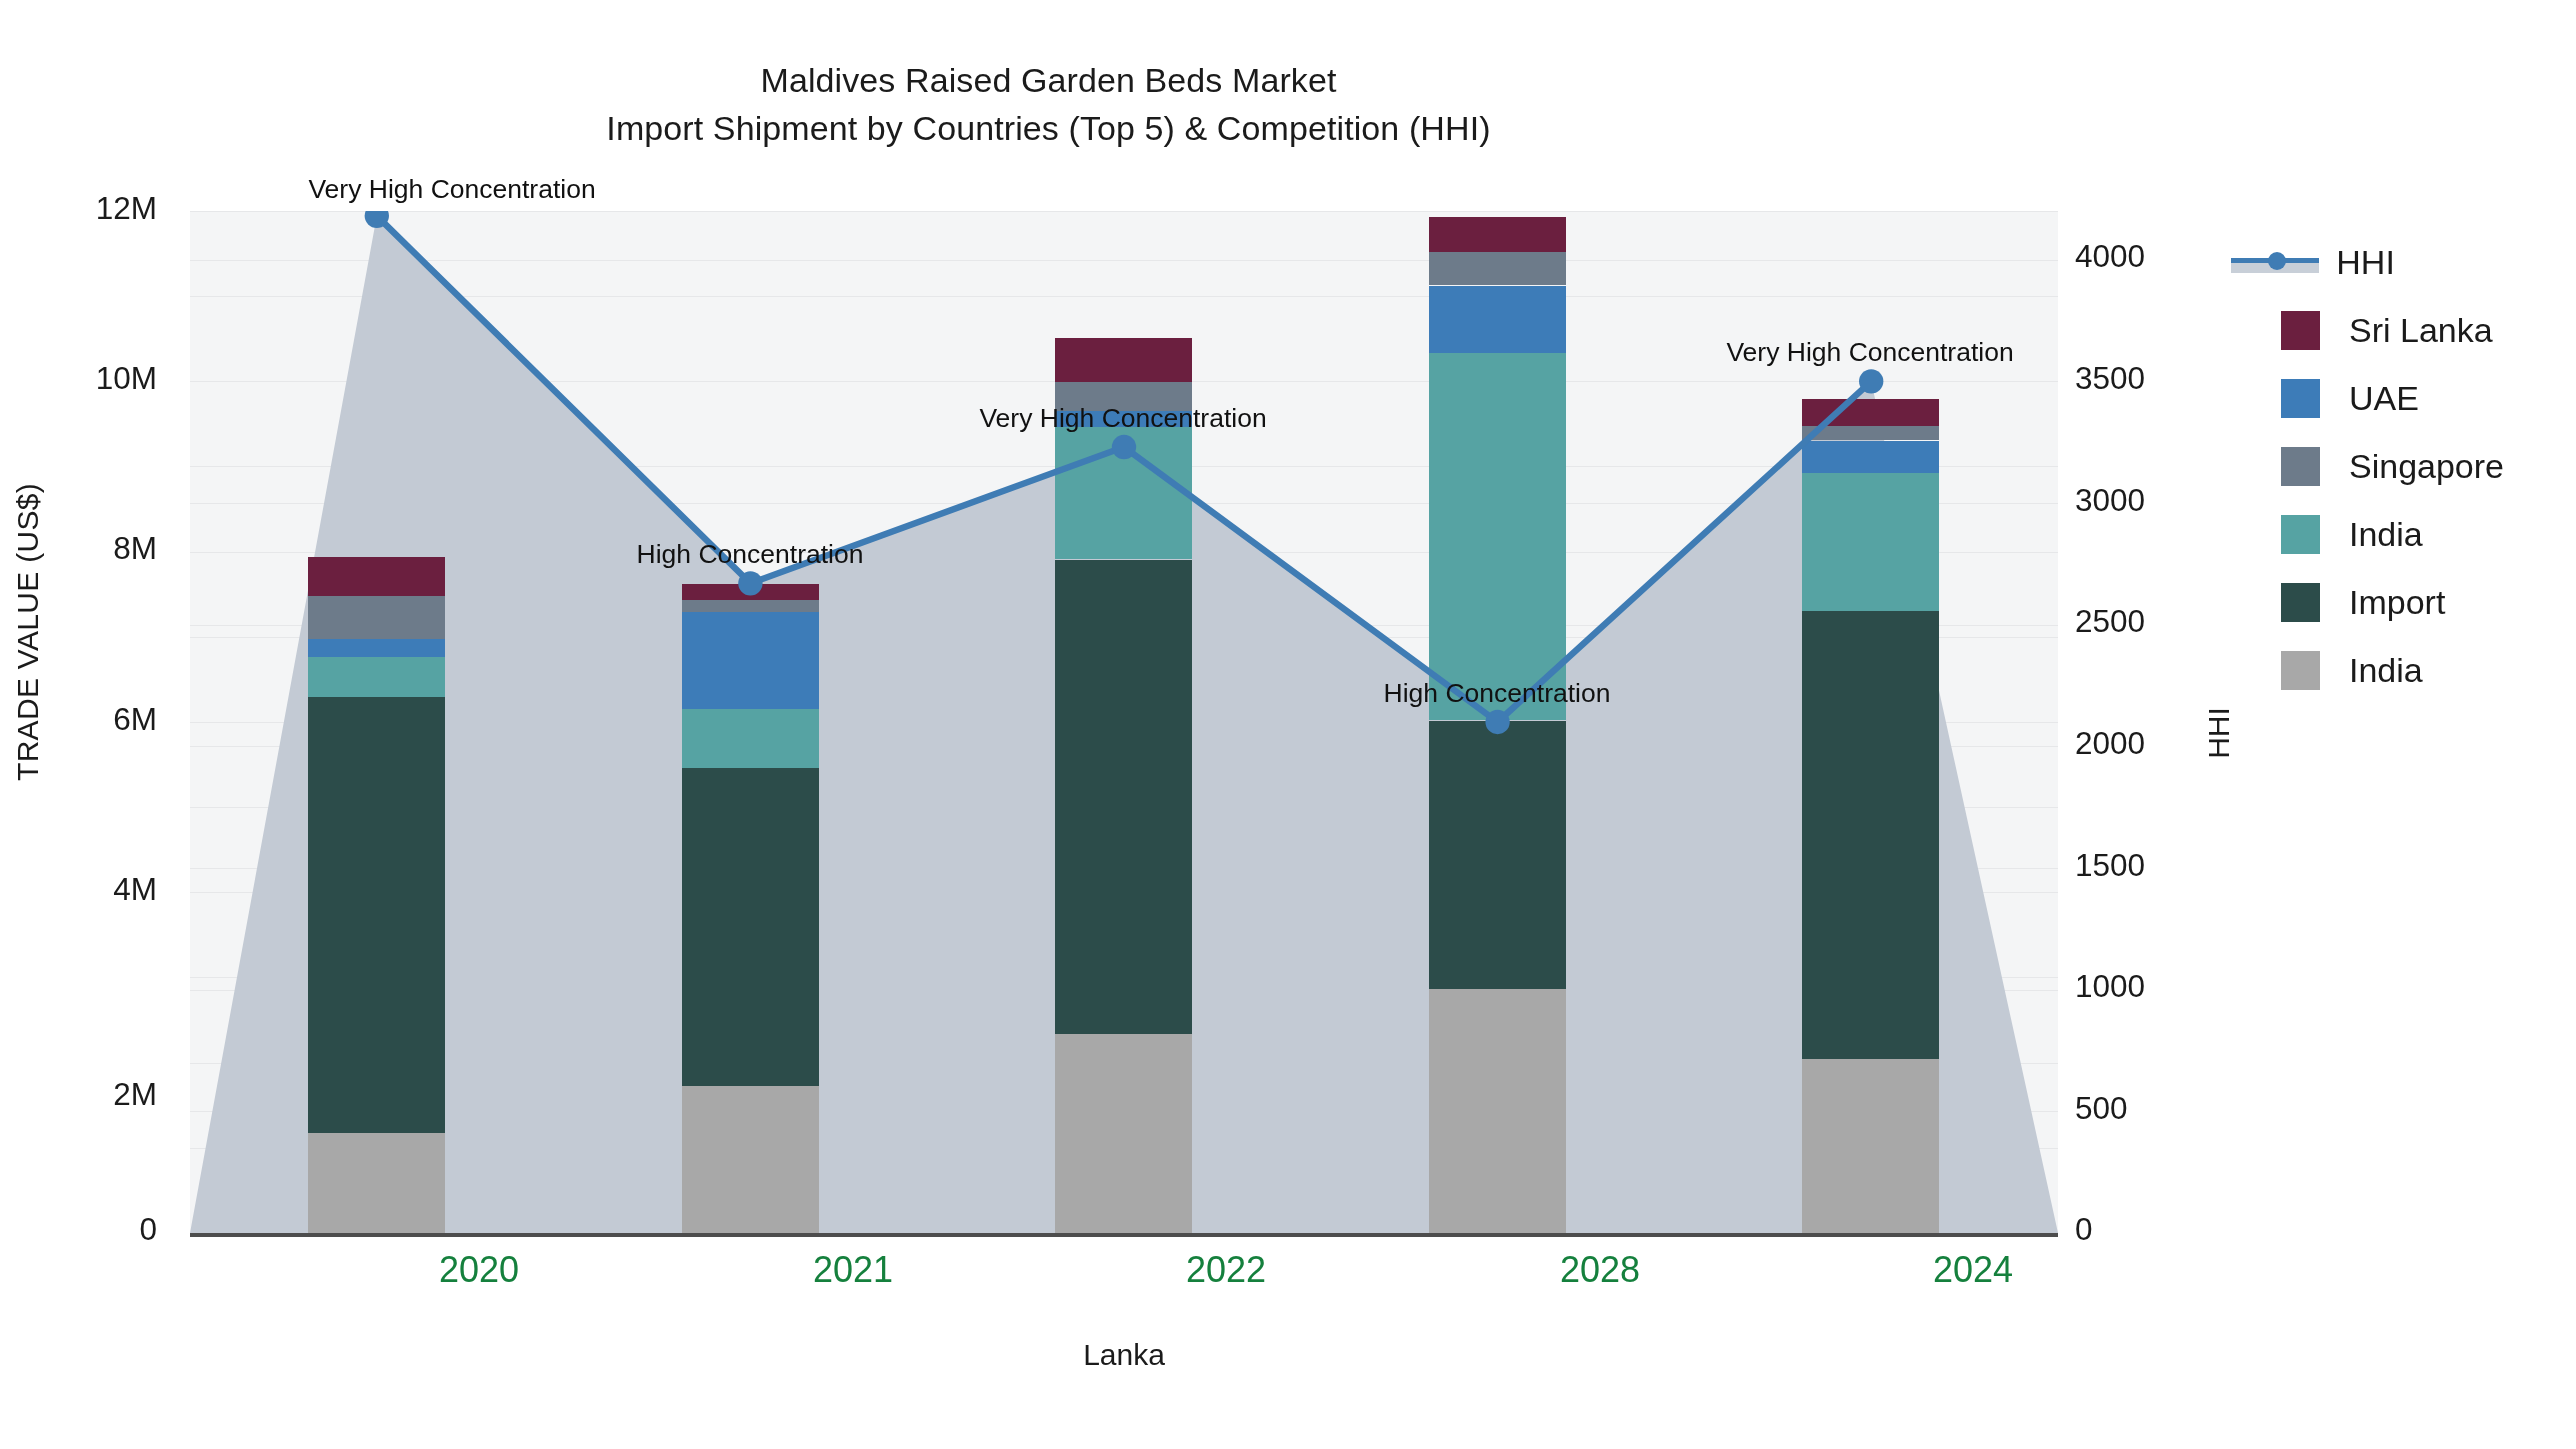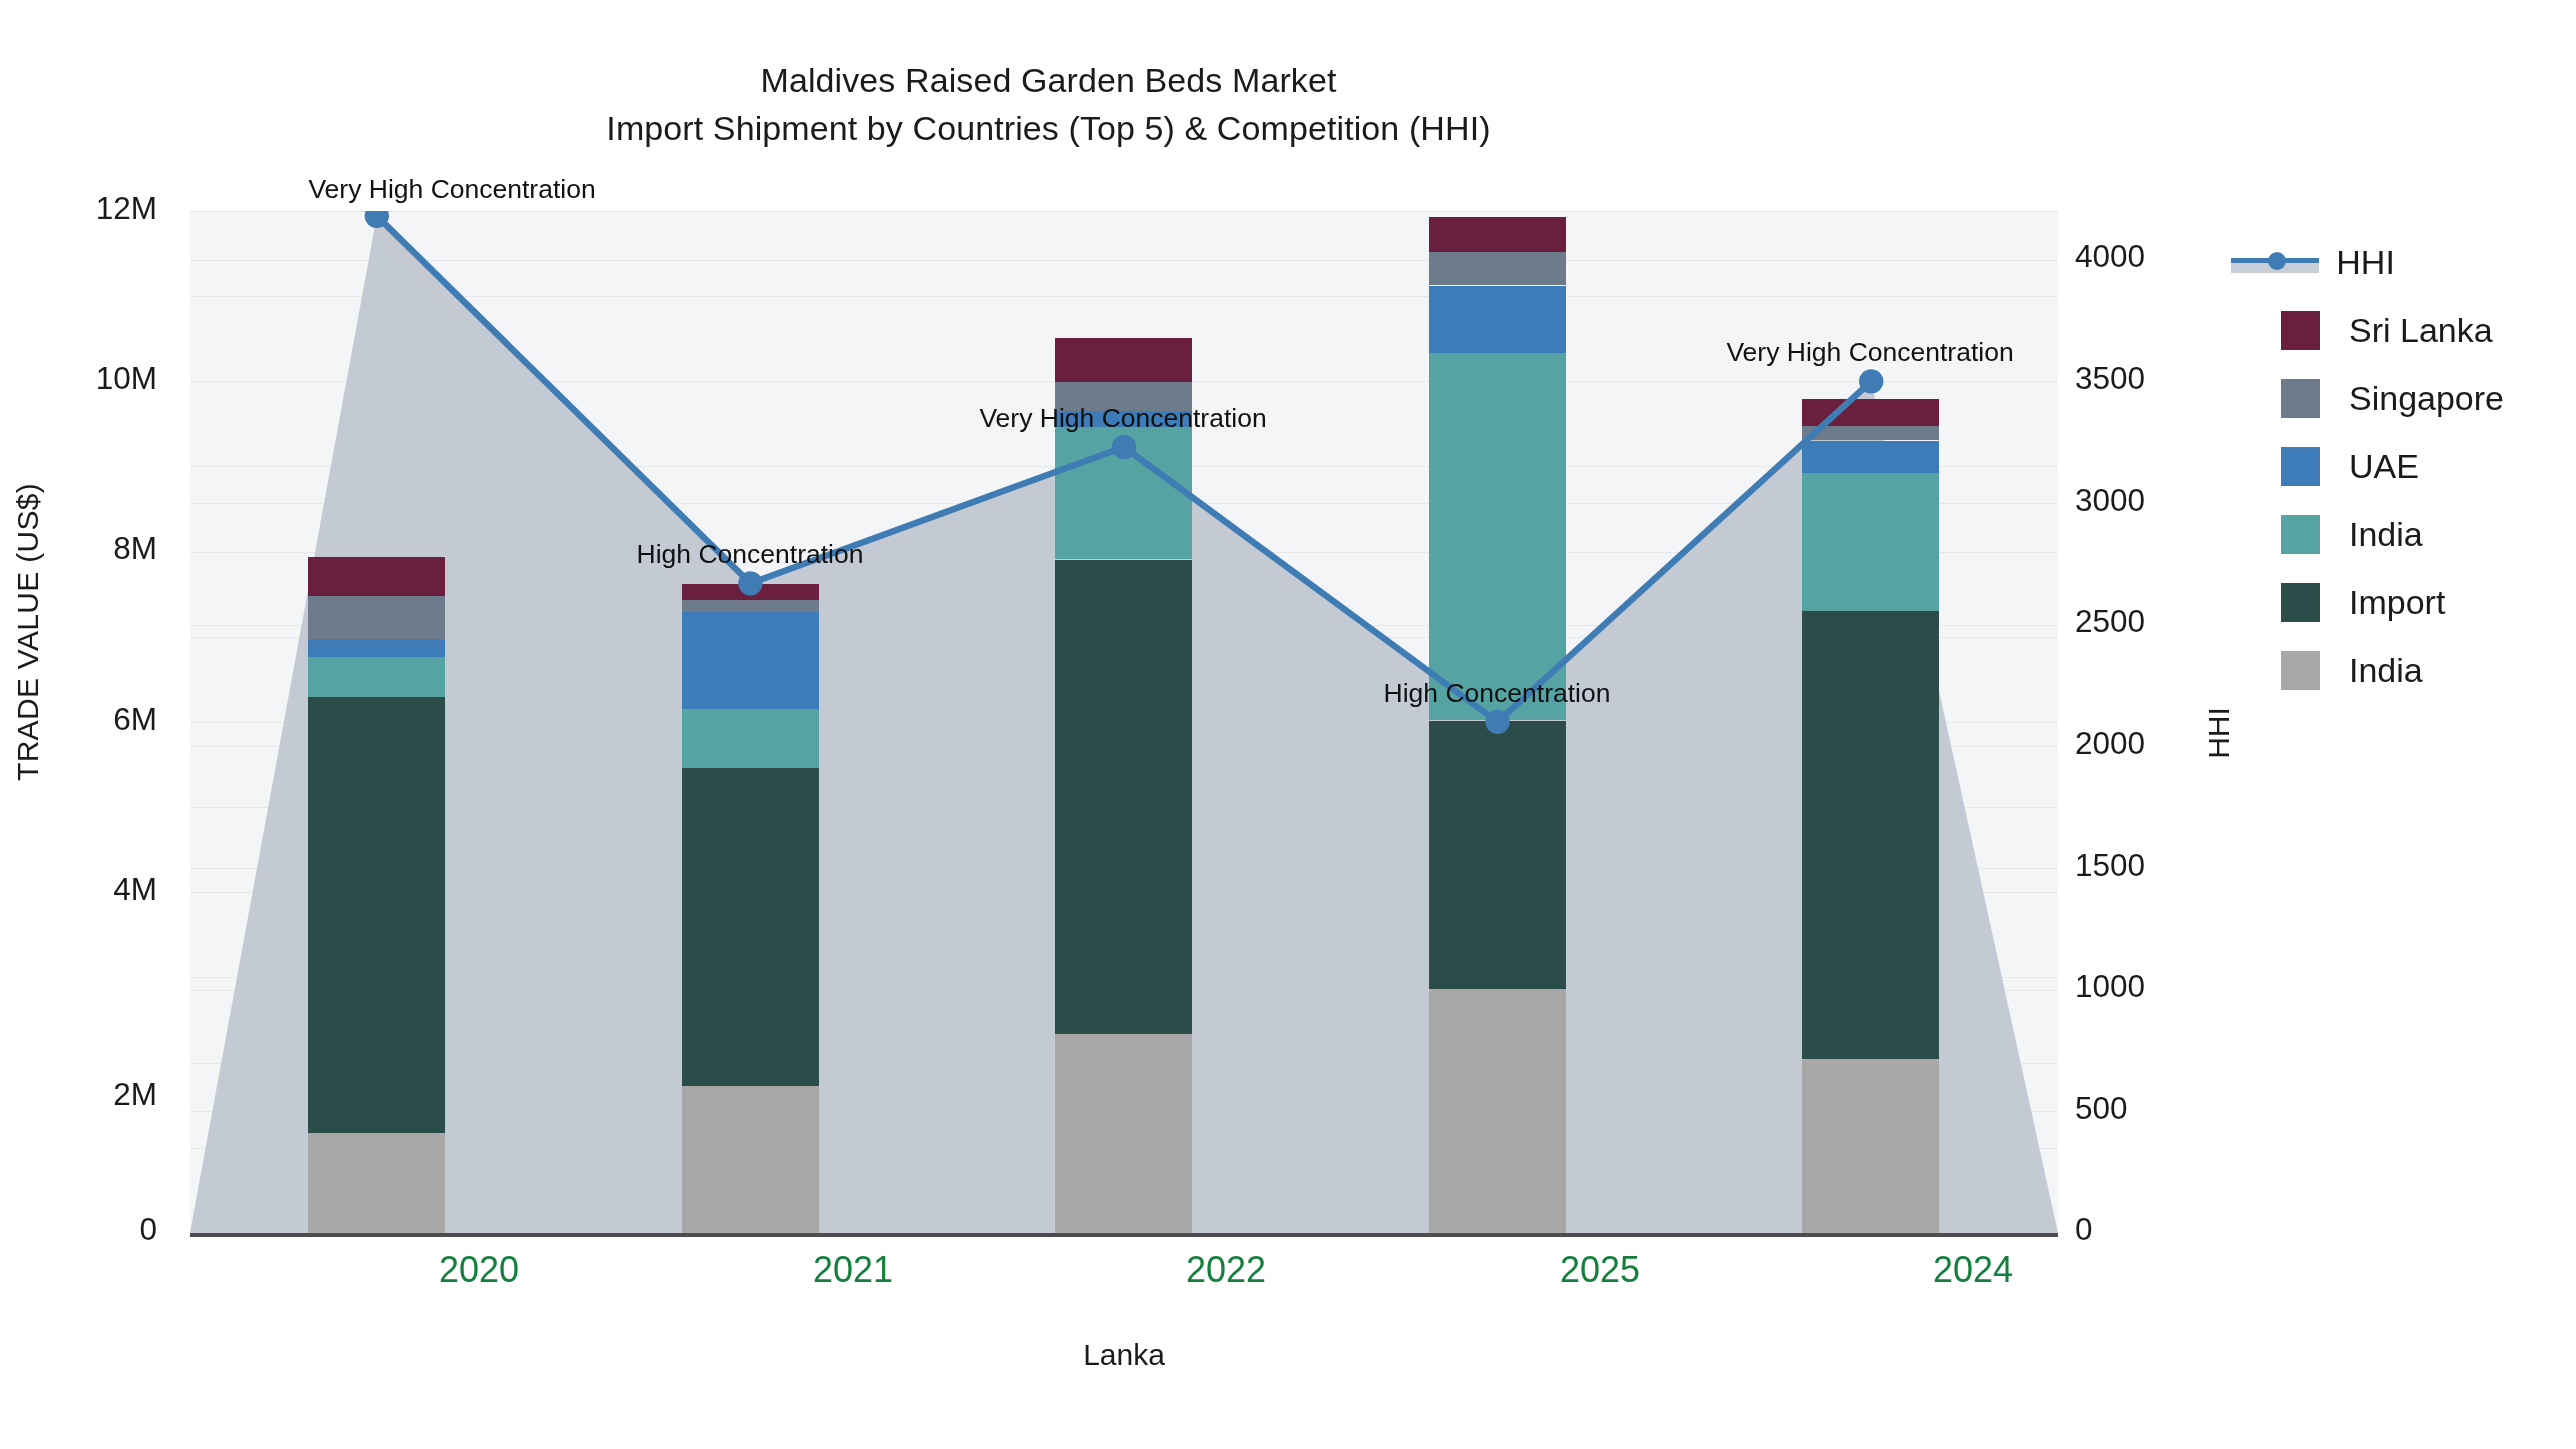--- a/index.html
+++ b/index.html
@@ -198,21 +198,21 @@
       <div class="ytick-r" style="top: 725px;">2000</div>
       <div class="ytick-r" style="top: 603px;">2500</div>
       <div class="ytick-r" style="top: 482px;">3000</div>
       <div class="ytick-r" style="top: 360px;">3500</div>
       <div class="ytick-r" style="top: 238px;">4000</div>
     </div>
   <div id="xticks">
       <div class="xtick" style="left: 376px;">2020</div>
       <div class="xtick" style="left: 750px;">2021</div>
       <div class="xtick" style="left: 1123px;">2022</div>
-      <div class="xtick" style="left: 1497px;">2025</div>
+      <div class="xtick" style="left: 1497px;">2028</div>
       <div class="xtick" style="left: 1870px;">2024</div>
     </div>
 
   <div class="axis-title-left">TRADE VALUE (US$)</div>
   <div class="axis-title-right">HHI</div>
   <div class="axis-title-x">Lanka</div>
 
   <div class="legend" id="legend">
       <div class="legend-row">
         <div class="legend-line-key">
@@ -220,28 +220,28 @@
           <div class="ln" style="background:#3f7cb4"></div>
           <div class="dot" style="background:#3f7cb4"></div>
         </div>
         <div class="legend-label">HHI</div>
       </div>
       <div class="legend-row">
         <div class="legend-swatch" style="background: rgb(107, 31, 63); margin-left: 27px;"></div>
         <div class="legend-label">Sri Lanka</div>
       </div>
       <div class="legend-row">
+        <div class="legend-swatch" style="background: rgb(61, 124, 184); margin-left: 27px;"></div>
+        <div class="legend-label">UAE</div>
+      </div>
+      <div class="legend-row">
         <div class="legend-swatch" style="background: rgb(109, 123, 138); margin-left: 27px;"></div>
         <div class="legend-label">Singapore</div>
       </div>
       <div class="legend-row">
-        <div class="legend-swatch" style="background: rgb(61, 124, 184); margin-left: 27px;"></div>
-        <div class="legend-label">UAE</div>
-      </div>
-      <div class="legend-row">
         <div class="legend-swatch" style="background: rgb(86, 163, 163); margin-left: 27px;"></div>
         <div class="legend-label">India</div>
       </div>
       <div class="legend-row">
         <div class="legend-swatch" style="background: rgb(44, 76, 74); margin-left: 27px;"></div>
         <div class="legend-label">Import</div>
       </div>
       <div class="legend-row">
         <div class="legend-swatch" style="background: rgb(168, 168, 168); margin-left: 27px;"></div>
         <div class="legend-label">India</div>

